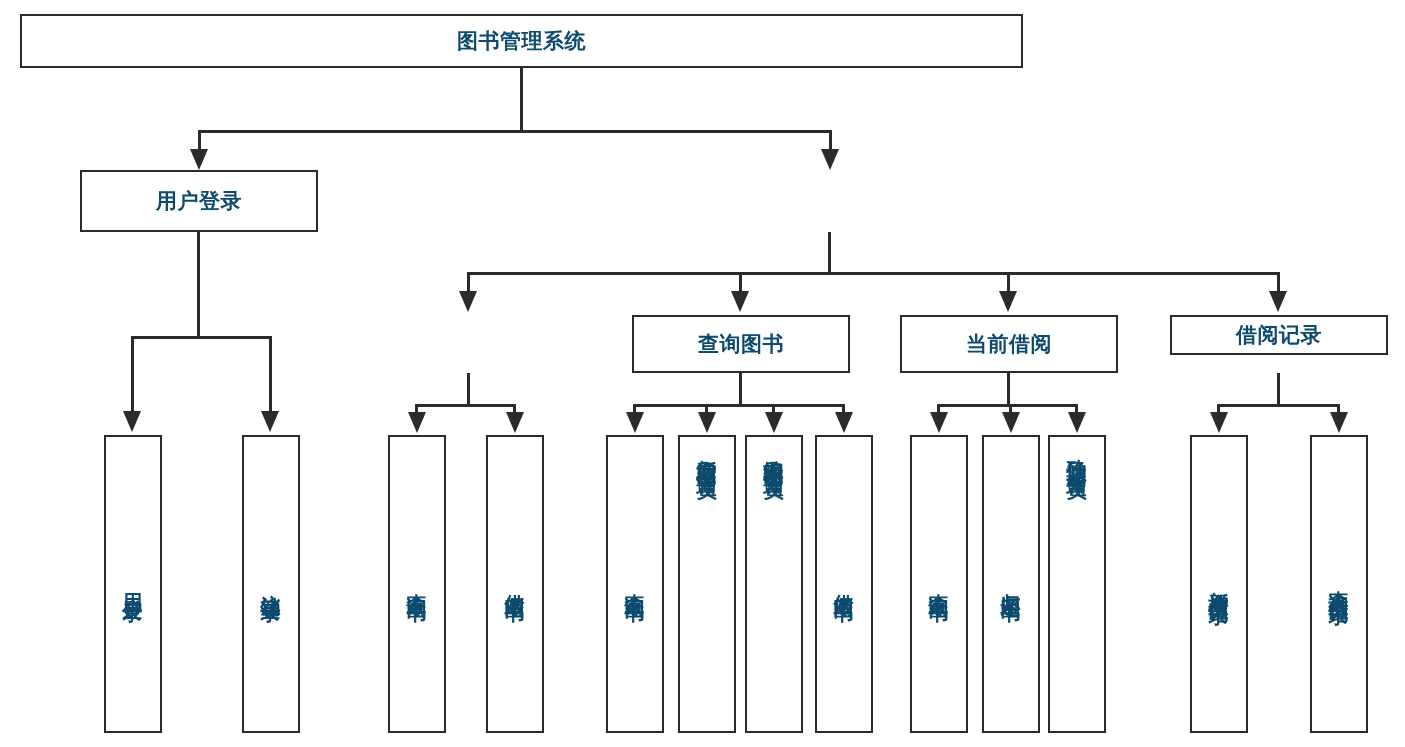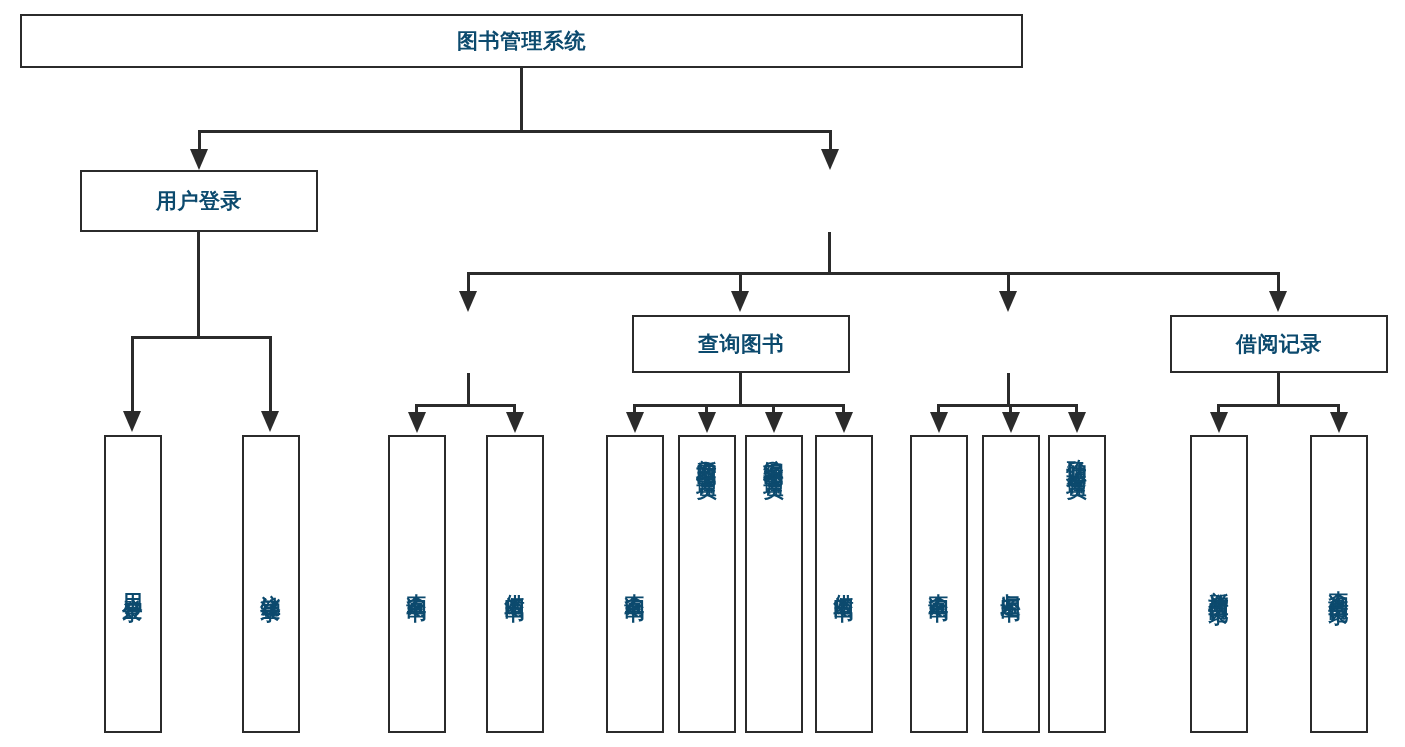--- a/index.html
+++ b/index.html
@@ -122,21 +122,24 @@
   <div class="vline" style="left:739px; top:272px; width:3px; height:24px;"></div>
   <div class="arrow" style="left:731px; top:291px;"></div>
   <div class="vline" style="left:1007px; top:272px; width:3px; height:24px;"></div>
   <div class="arrow" style="left:999px; top:291px;"></div>
   <div class="vline" style="left:1277px; top:272px; width:3px; height:24px;"></div>
   <div class="arrow" style="left:1269px; top:291px;"></div>
 
   <div class="node horiz" style="left:632px; top:315px; width:218px; height:58px;">
     <span class="lbl">查询图书</span>
   </div>
-  <div class="node horiz" style="left:1170px; top:315px; width:218px; height:58px;">
+  <div class="node horiz" style="left:900px; top:315px; width:218px; height:58px;">
+    <span class="lbl">当前借阅</span>
+  </div>
+  <div class="node horiz" style="left:1170px; top:315px; width:218px; height:40px;">
     <span class="lbl">借阅记录</span>
   </div>
 
   <div class="vline" style="left:467px; top:373px; width:3px; height:34px;"></div>
   <div class="hline" style="left:415px; top:404px; width:99px; height:3px;"></div>
   <div class="vline" style="left:415px; top:404px; width:3px; height:12px;"></div>
   <div class="arrow" style="left:408px; top:412px;"></div>
   <div class="vline" style="left:513px; top:404px; width:3px; height:12px;"></div>
   <div class="arrow" style="left:506px; top:412px;"></div>
 

